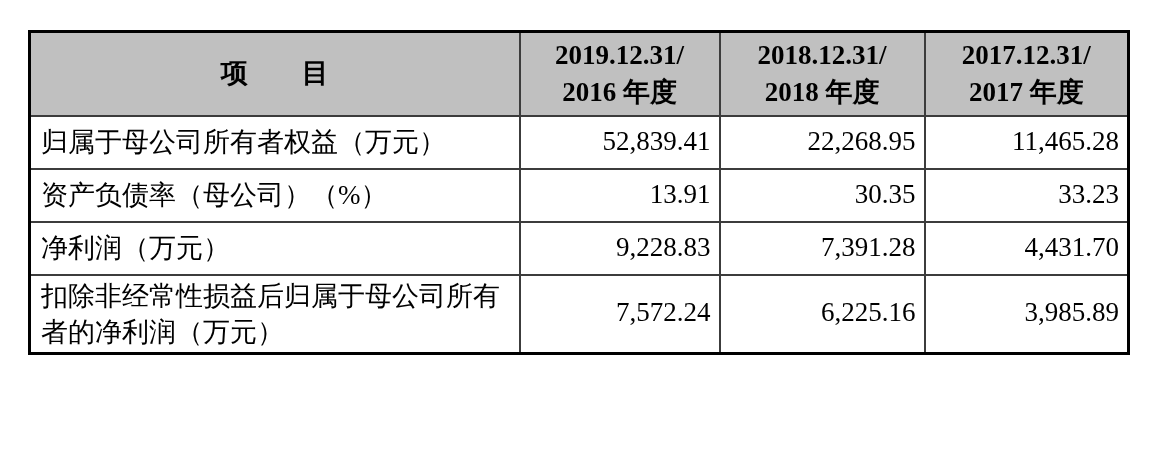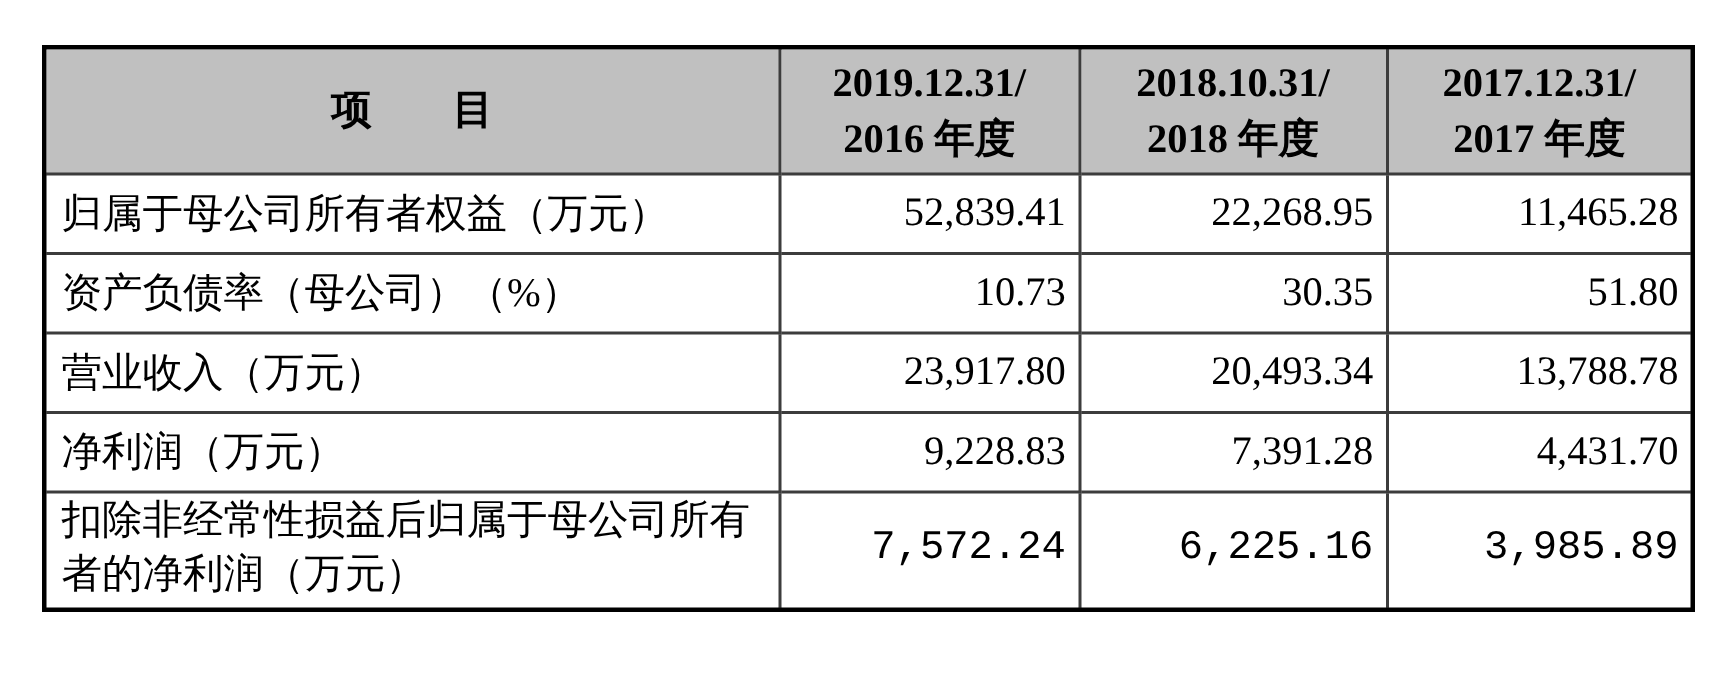--- a/index.html
+++ b/index.html
@@ -29,21 +29,21 @@
     font-size: 27px;
   }
   table.fin-table th,
   table.fin-table td {
     border: 2px solid #3c3c3c;
     vertical-align: middle;
     overflow: hidden;
   }
   thead tr { height: 84px; }
   tbody tr { height: 53px; }
-  tbody tr.tall { height: 75px; font-family: Liberation Mono, monospace; }
+  tbody tr.tall { height: 75px; }
   th.head-cell {
     background: #c0c0c0;
     font-weight: bold;
     text-align: center;
     line-height: 37px;
     padding: 0 4px;
   }
   th.head-cell .hline { display: block; }
   td.label-cell {
     text-align: left;
@@ -70,47 +70,41 @@
     <thead>
       <tr>
         <th class="head-cell">
           <span>项　　目</span>
         </th>
         <th class="head-cell">
           <span class="hline">2019.12.31/</span>
           <span class="hline">2016 年度</span>
         </th>
         <th class="head-cell">
-          <span class="hline">2018.10.31/</span>
+          <span class="hline">2018.12.31/</span>
           <span class="hline">2018 年度</span>
         </th>
         <th class="head-cell">
           <span class="hline">2017.12.31/</span>
           <span class="hline">2017 年度</span>
         </th>
       </tr>
     </thead>
     <tbody>
       <tr>
         <td class="label-cell">归属于母公司所有者权益（万元）</td>
         <td class="value-cell">52,839.41</td>
         <td class="value-cell">22,268.95</td>
         <td class="value-cell">11,465.28</td>
       </tr>
       <tr>
         <td class="label-cell">资产负债率（母公司）（%）</td>
-        <td class="value-cell">10.73</td>
+        <td class="value-cell">13.91</td>
         <td class="value-cell">30.35</td>
-        <td class="value-cell">51.80</td>
-      </tr>
-      <tr>
-        <td class="label-cell">营业收入（万元）</td>
-        <td class="value-cell">23,917.80</td>
-        <td class="value-cell">20,493.34</td>
-        <td class="value-cell">13,788.78</td>
+        <td class="value-cell">33.23</td>
       </tr>
       <tr>
         <td class="label-cell">净利润（万元）</td>
         <td class="value-cell">9,228.83</td>
         <td class="value-cell">7,391.28</td>
         <td class="value-cell">4,431.70</td>
       </tr>
       <tr class="tall">
         <td class="label-cell">扣除非经常性损益后归属于母公司所有者的净利润（万元）</td>
         <td class="value-cell">7,572.24</td>

